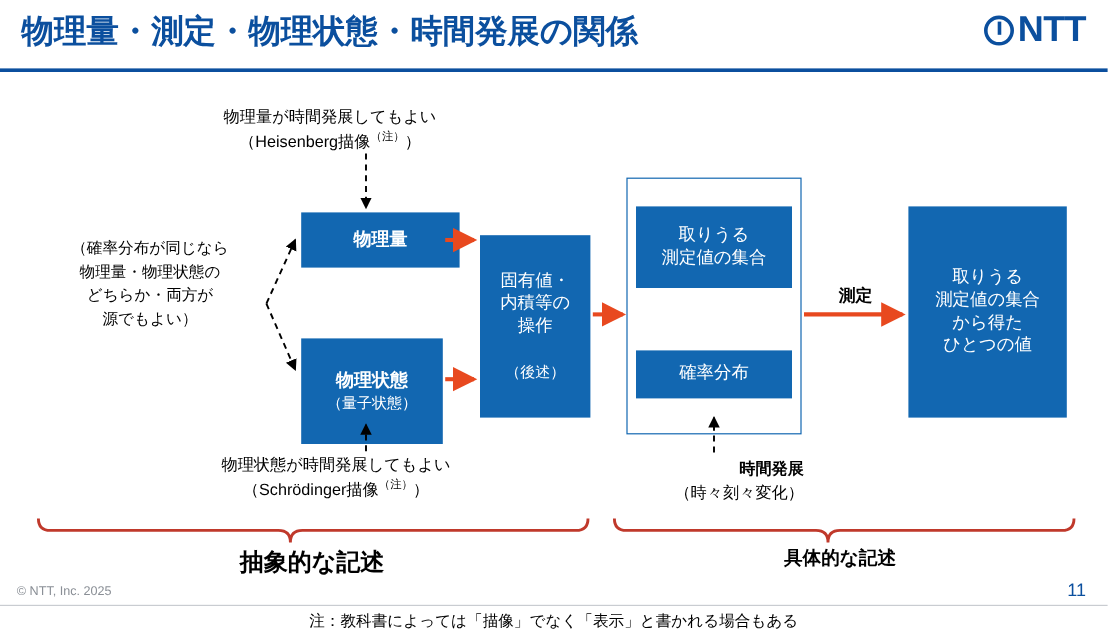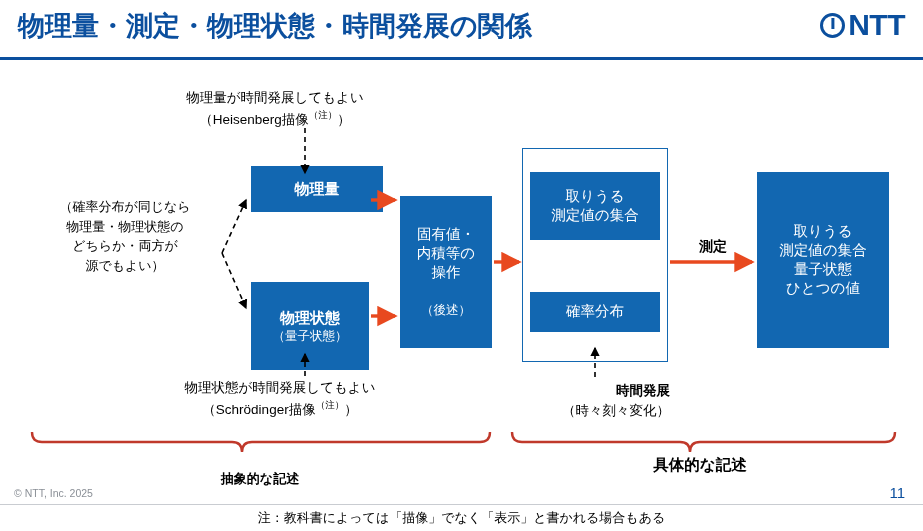--- a/index.html
+++ b/index.html
@@ -73,21 +73,21 @@
     flex-direction: column;
     align-items: center;
     justify-content: center;
     text-align: center;
     line-height: 1.32;
   }
   .box .sub { font-size: 12.5px; font-weight: normal; }
   .b-bold { font-weight: bold; font-size: 15px; }
   .b-reg  { font-weight: normal; font-size: 14.5px; text-align: right; }
 
-  #box-observable { left:251px; top:166px; width:132px; height:46px; }
+  #box-observable { left:251px; top:177px; width:132px; height:46px; }
   #box-state      { left:251px; top:282px; width:118px; height:88px; }
   #box-ops        { left:400px; top:196px; width:92px;  height:152px; }
   #box-set        { left:530px; top:172px; width:130px; height:68px; }
   #box-prob       { left:530px; top:292px; width:130px; height:40px; }
   #box-result     { left:757px; top:172px; width:132px; height:176px; }
 
   #group-measure {
     position:absolute;
     left:522px; top:148px; width:146px; height:214px;
     border: 1.3px solid #1267b1;
@@ -111,21 +111,21 @@
     position:absolute; left: 676px; top: 238px; width: 74px;
     text-align:center; font-size: 14px; font-weight: bold; color:#000;
   }
   #lbl-time-evo {
     position:absolute; left: 520px; top: 381px; width: 150px;
     text-align:right; font-size: 13.5px; line-height:1.5; color:#000;
   }
   #lbl-time-evo .t1 { font-weight: bold; }
   #lbl-abstract {
     position:absolute; left: 130px; top: 455px; width: 260px;
-    text-align:center; font-size: 13px; font-weight: bold; margin-top: 15px;
+    text-align:center; font-size: 20px; font-weight: bold;
   }
   #lbl-concrete {
     position:absolute; left: 570px; top: 455px; width: 260px;
     text-align:center; font-size: 15.5px; font-weight: bold;
   }
   #lbl-note {
     position:absolute; left: 0px; bottom: 4px; width: 923px;
     text-align:center; font-size: 13px; color:#000;
   }
   #copyright {
@@ -214,21 +214,21 @@
   <div class="b-reg">測定値の集合</div>
 </div>
 
 <div class="box" id="box-prob">
   <div class="b-reg">確率分布</div>
 </div>
 
 <div class="box" id="box-result">
   <div class="b-reg">取りうる</div>
   <div class="b-reg">測定値の集合</div>
-  <div class="b-reg">量子状態</div>
+  <div class="b-reg">から得た</div>
   <div class="b-reg">ひとつの値</div>
 </div>
 
 <svg class="overlay" viewBox="0 0 923 531">
   <defs>
     <marker id="ar-red" markerWidth="7" markerHeight="7" refX="5.2" refY="3" orient="auto">
       <path d="M0,0 L6,3 L0,6 z" fill="#e8491f"></path>
     </marker>
     <marker id="ar-blk" markerWidth="7" markerHeight="7" refX="5.2" refY="3" orient="auto">
       <path d="M0,0 L6,3 L0,6 z" fill="#000000"></path>

